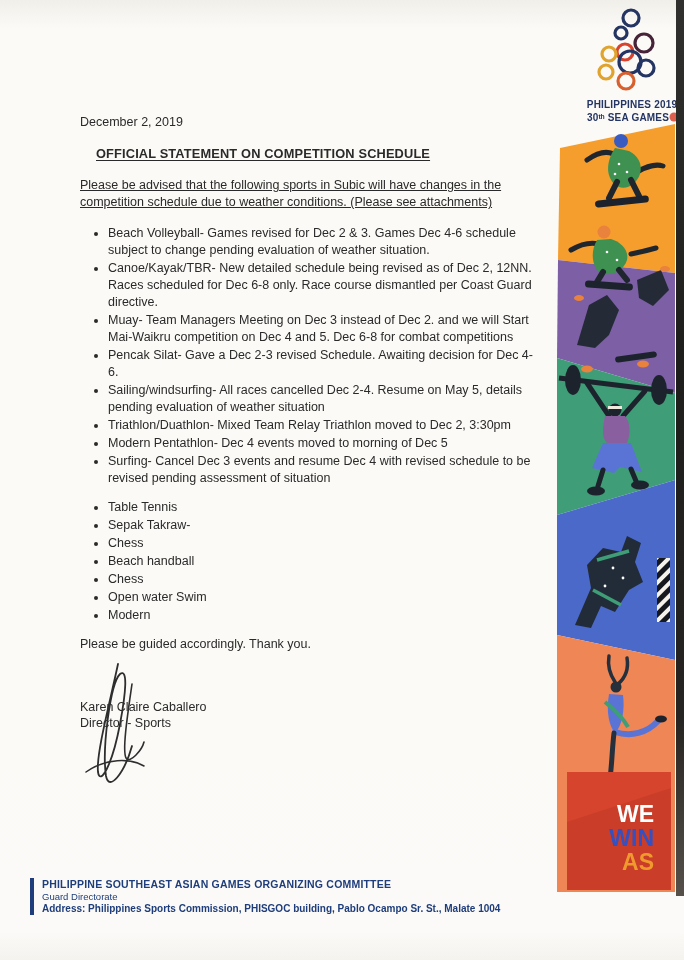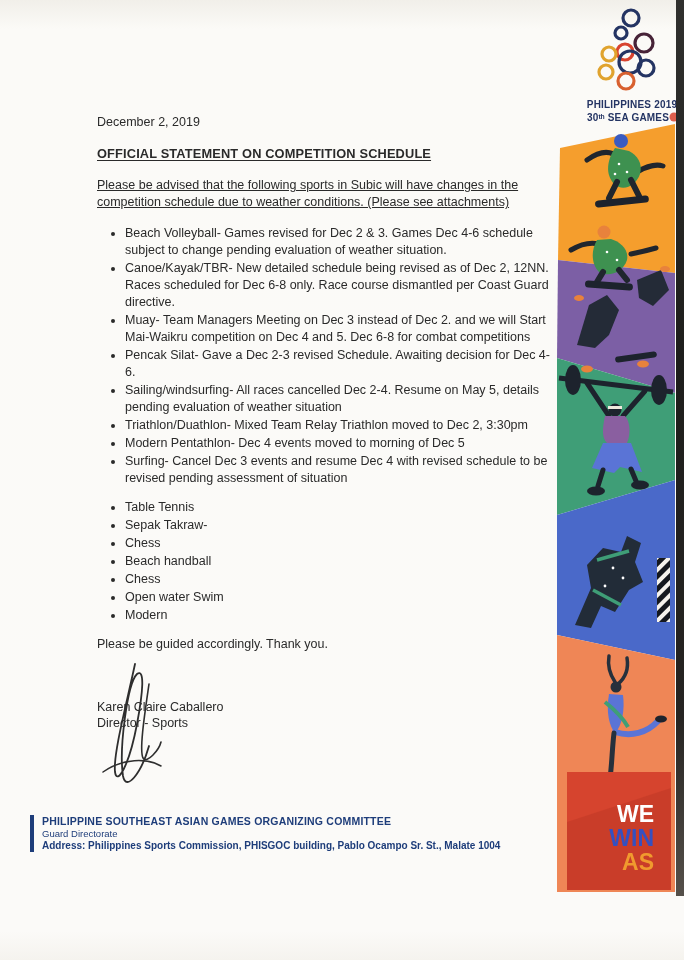--- a/index.html
+++ b/index.html
@@ -3,32 +3,32 @@
 <meta charset="utf-8">
 <style>
   html,body{margin:0;padding:0;background:#d8d5d0;}
   .page{
     position:relative;width:684px;height:960px;margin:0 auto;
     background:linear-gradient(180deg,#f1efe9 0%,#fbfaf7 3%,#fbfaf8 97%,#f5f3ee 100%);
     overflow:hidden;
     font-family:"Liberation Sans",sans-serif;
     color:#2a2a2a;
   }
-  .letter{position:absolute;left:97px;top:114px;width:462px;font-size:12.5px;line-height:17px;}
+  .letter{position:absolute;left:80px;top:114px;width:462px;font-size:12.5px;line-height:17px;}
   .date{margin:0 0 14px 0;}
-  .title{margin:0 0 15px 0;font-weight:bold;font-size:12.8px;text-decoration:underline;text-underline-offset:2px;letter-spacing:.15px;}
+  .title{margin:0 0 15px 16px;font-weight:bold;font-size:12.8px;text-decoration:underline;text-underline-offset:2px;letter-spacing:.15px;}
   .para{margin:0 0 14px 0;text-decoration:underline;}
   .para.reminder{margin:12px 0 14px 0;}
   ul.changes, ul.sports{margin:6px 0 12px 0;padding-left:28px;}
   ul.changes li, ul.sports li{margin:0 0 1px 0;}
   .closing{margin:12px 0 0 0;}
   .sig-block{margin-top:46px;}
   .sig-name,.sig-title{margin:0;line-height:16px;}
   .signature-svg{position:absolute;left:-8px;top:540px;pointer-events:none;}
-  .footer{position:absolute;left:30px;top:815px;border-left:4px solid #1e3d7a;padding-left:8px;color:#1e3d7a;}
+  .footer{position:absolute;left:30px;top:878px;border-left:4px solid #1e3d7a;padding-left:8px;color:#1e3d7a;}
   .footer .org{font-weight:bold;font-size:10.5px;line-height:13px;letter-spacing:.2px;margin:0;}
   .footer .dept{font-size:9.5px;line-height:12px;margin:0;}
   .footer .addr{font-size:10px;font-weight:bold;line-height:12px;margin:0;}
   .logo{position:absolute;left:580px;top:2px;width:104px;height:132px;}
   .sidebar-art{position:absolute;left:557px;top:120px;width:118px;height:775px;}
   .edge-strip{position:absolute;left:676px;top:0;width:8px;height:896px;
     background:linear-gradient(180deg,#30302e 0%,#1e1e1c 40%,#262422 80%,#55504a 100%);}
 </style>
 </head>
 <body>

